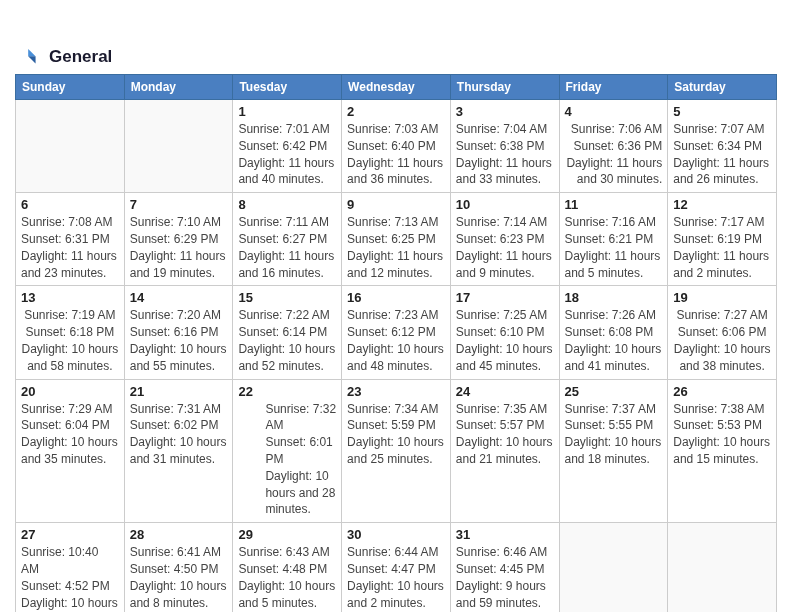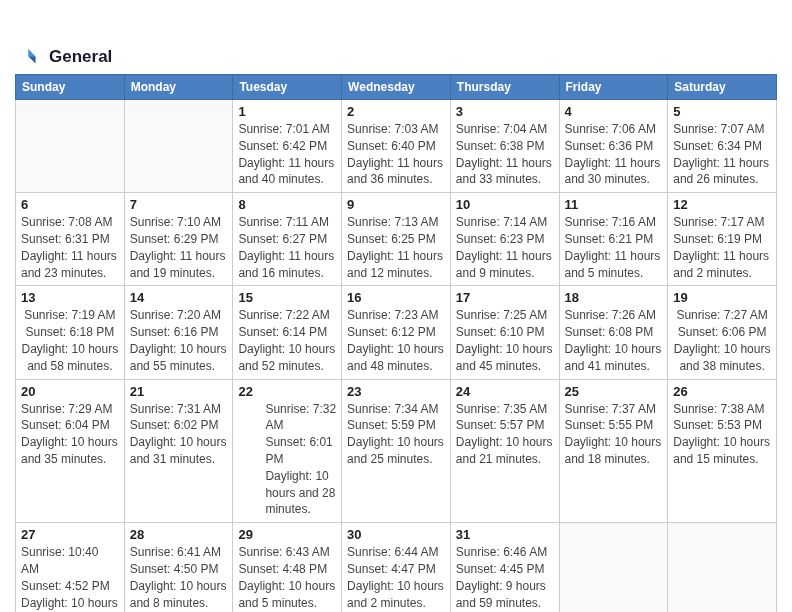--- a/index.html
+++ b/index.html
@@ -131,21 +131,21 @@
 Daylight: 11 hours and 36 minutes.</div>
           </td>
           <td>
             <span class="day-number">3</span>
             <div class="day-info" style="white-space: pre-line;">Sunrise: 7:04 AM
 Sunset: 6:38 PM
 Daylight: 11 hours and 33 minutes.</div>
           </td>
           <td>
             <span class="day-number">4</span>
-            <div class="day-info" style="white-space: pre-line;">Sunrise: 7:06 AM
+            <div class="day-info" style="white-space: pre-line; text-align: right;">Sunrise: 7:06 AM
 Sunset: 6:36 PM
 Daylight: 11 hours and 30 minutes.</div>
           </td>
           <td>
             <span class="day-number">5</span>
             <div class="day-info" style="white-space: pre-line;">Sunrise: 7:07 AM
 Sunset: 6:34 PM
 Daylight: 11 hours and 26 minutes.</div>
           </td>
         </tr>

